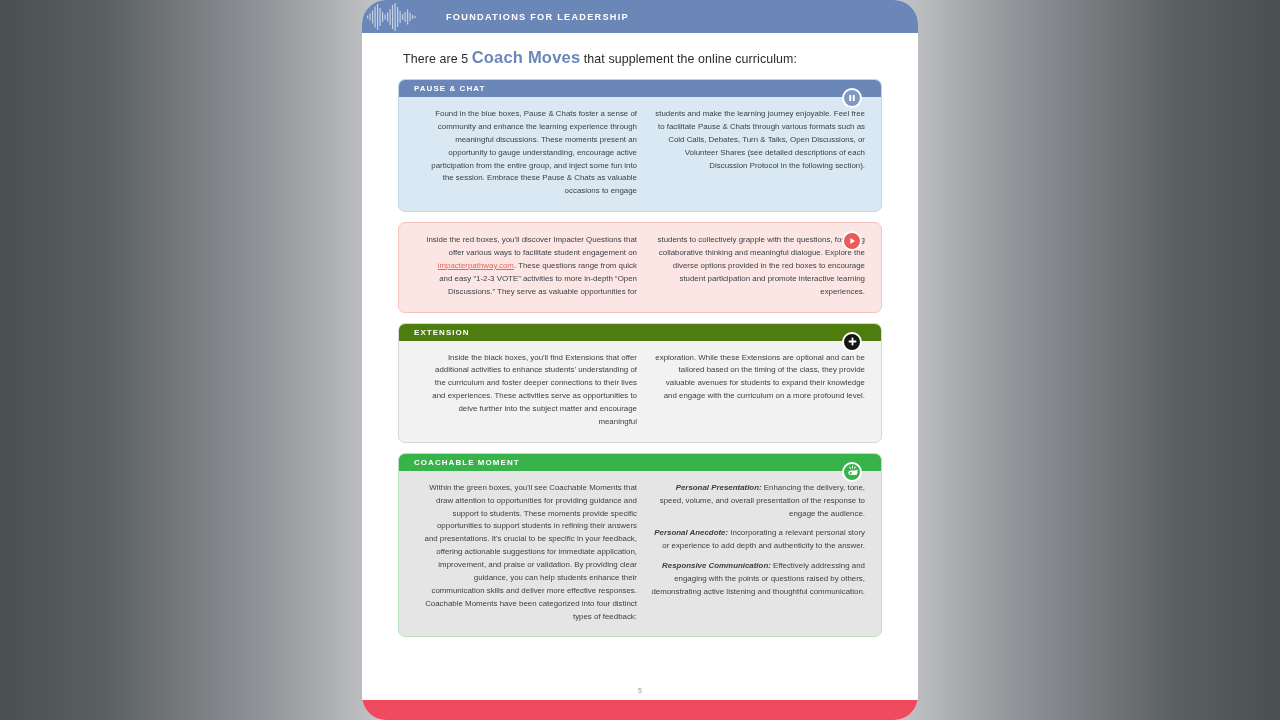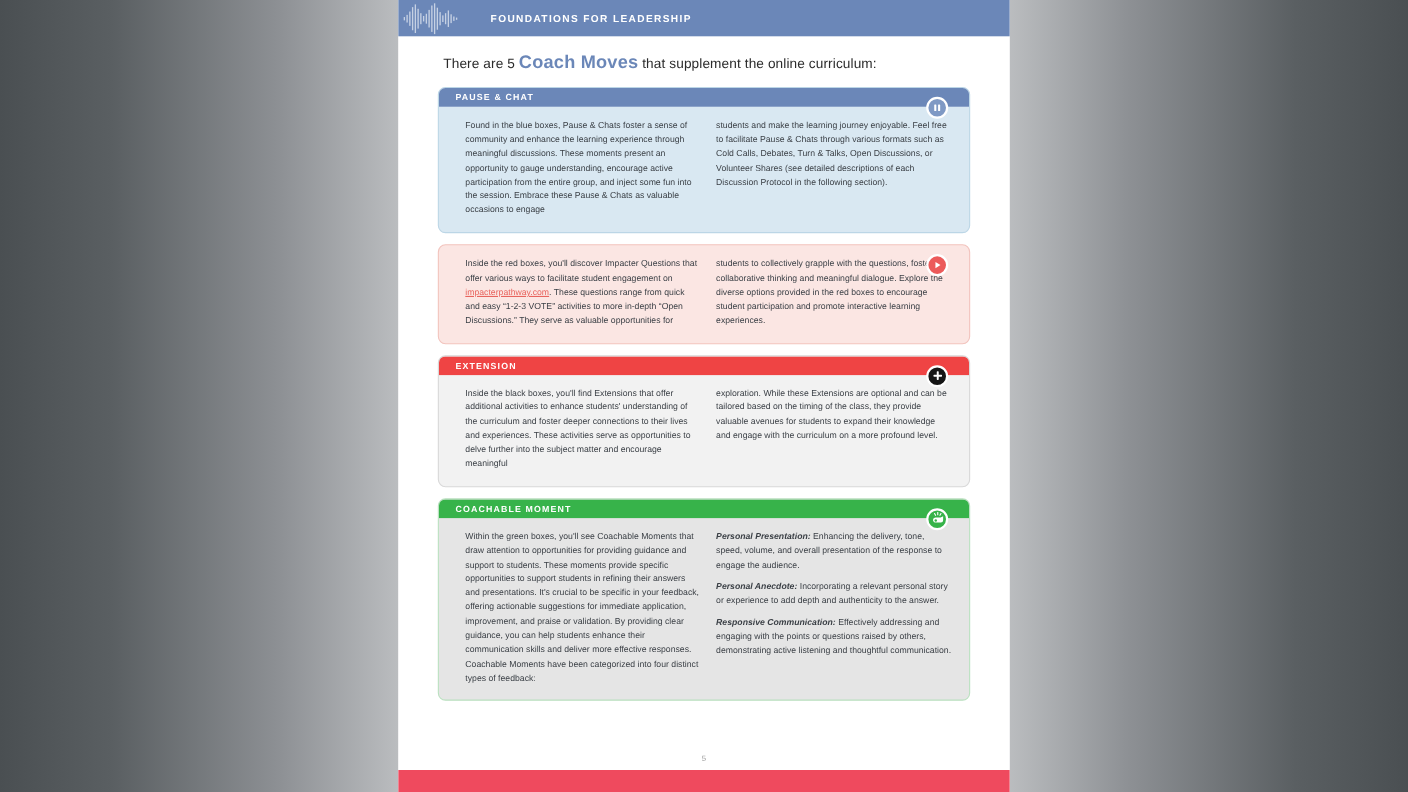--- a/index.html
+++ b/index.html
@@ -17,20 +17,21 @@
     justify-content: center;
   }
 
   
   #page {
     position: relative;
     width: 556px;
     height: 720px;
     background: #ffffff;
     overflow: hidden;
+    border-radius: 24px;
   }
 
   
   .banner {
     height: 33px;
     background: #6b87b8;
     display: flex;
     align-items: center;
     padding-left: 4px;
     overflow: hidden;
@@ -64,20 +65,21 @@
     text-align: right;
   }
 
   
   .card {
     position: relative;
     margin: 0 auto;
     width: 484px;
     border-radius: 7px;
     overflow: visible;
+    text-align: right;
   }
   .card + .card { margin-top: 10px; }
   .card-inner {
     border-radius: 7px;
     overflow: hidden;
     border: 1px solid transparent;
   }
   .card-head {
     height: 17px;
     display: flex;
@@ -123,21 +125,21 @@
   .c-red .card-inner { background: #fbe6e3; border-color: #f2c3bd; }
   .c-red .card-head { background: #ec5a5a; }
   .c-red .badge { background: #ec5a5a; }
   .link {
     color: #e8645e;
     text-decoration: underline;
   }
 
   
   .c-black .card-inner { background: #f2f2f2; border-color: #d8d8d8; }
-  .c-black .card-head { background: #ef4444; }
+  .c-black .card-head { background: #4d7c0f; }
   .c-black .badge { background: #161616; }
 
   
   .c-green .card-inner { background: #e5e5e5; border-color: #b9e0bf; }
   .c-green .card-head { background: #37b34a; }
   .c-green .badge { background: #37b34a; }
 
   
   .page-num {
     position: absolute;

